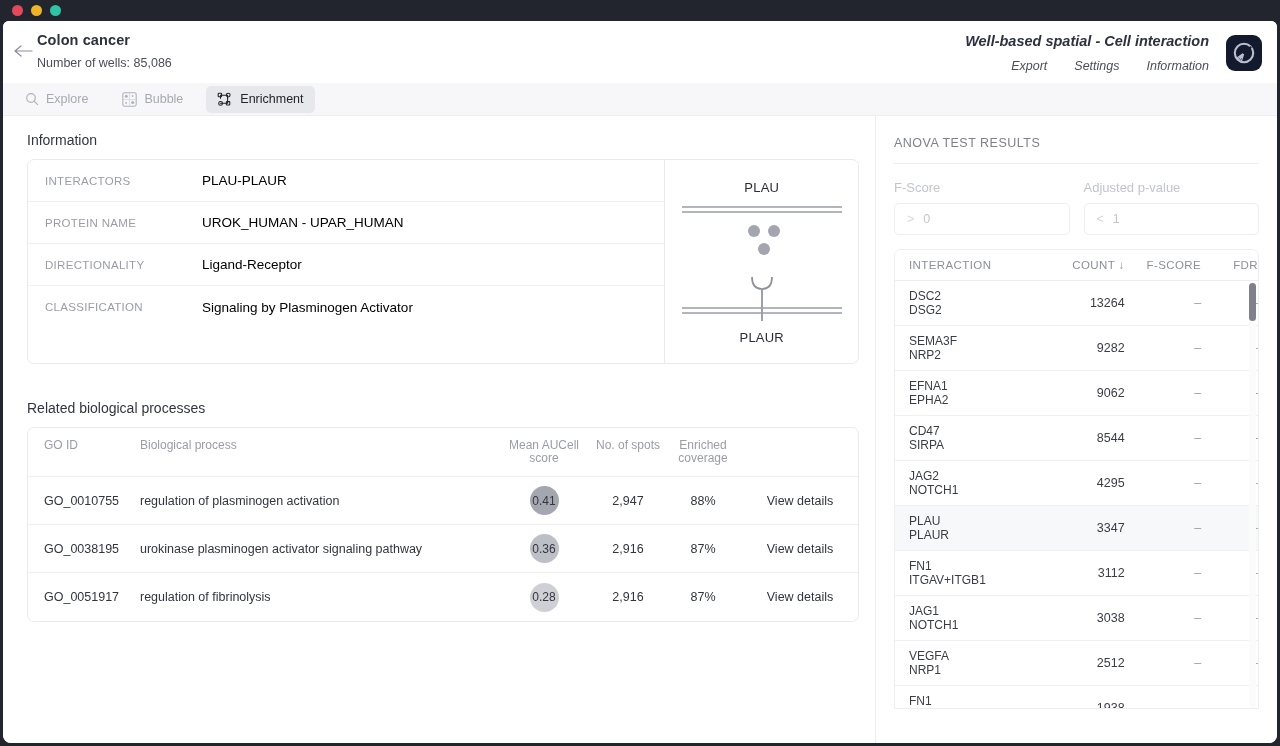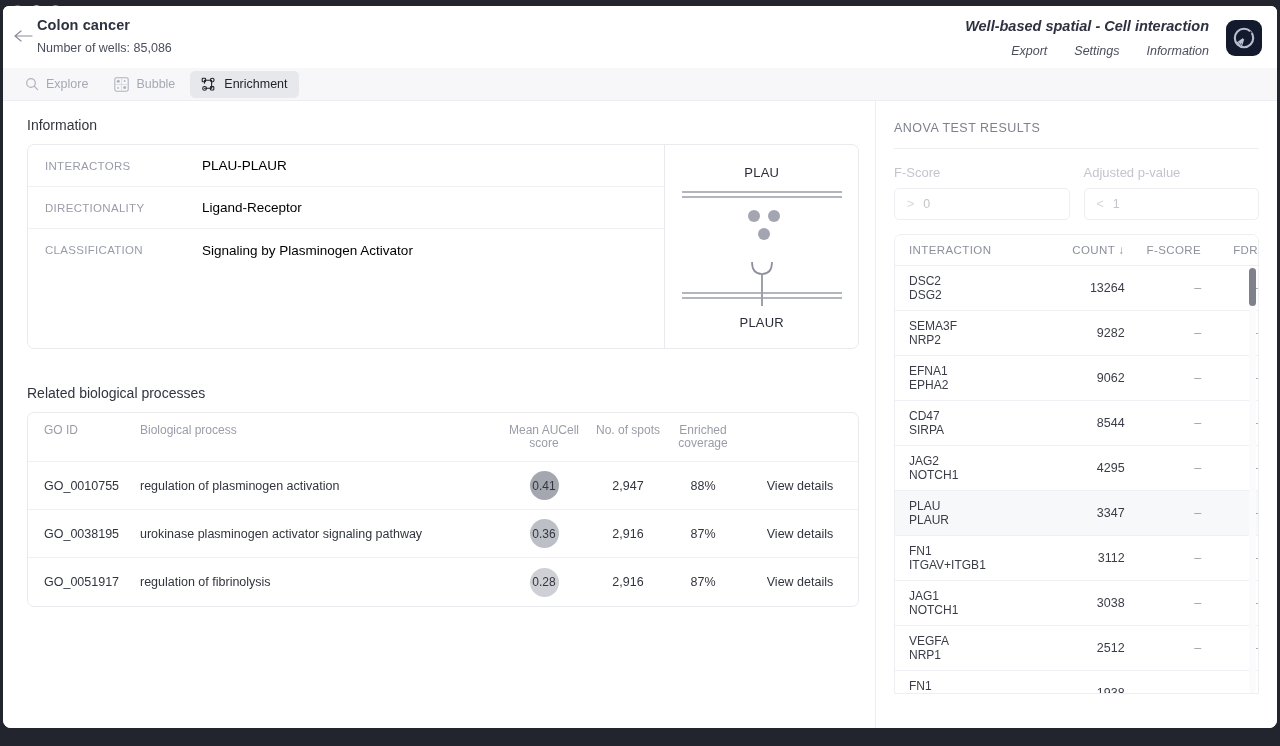--- a/index.html
+++ b/index.html
@@ -25,21 +25,21 @@
     padding-left: 12px;
     gap: 8px;
   }
   .dot { width: 11px; height: 11px; border-radius: 50%; }
   .dot.red { background: #e4495b; }
   .dot.yellow { background: #f0b429; }
   .dot.green { background: #2ec4a6; }
 
   .app {
     position: absolute;
-    left: 3px; top: 6px;
+    left: 3px; top: 21px;
     width: 1274px; height: 722px;
     background: #ffffff;
     border-radius: 6px 6px 8px 8px;
     overflow: hidden;
   }
 
   
   .header {
     height: 62px;
     background: #ffffff;
@@ -97,21 +97,21 @@
     justify-content: center;
   }
 
   
   .tabbar {
     height: 33px;
     background: #f7f7f9;
     display: flex;
     align-items: center;
     padding-left: 11px;
-    gap: 4px;
+    gap: 12px;
     border-bottom: 1px solid #eceef1;
   }
   .tab {
     display: flex;
     align-items: center;
     gap: 7px;
     height: 27px;
     padding: 0 11px;
     border-radius: 5px;
     font-size: 12.5px;
@@ -421,20 +421,24 @@
 
       <div class="left-pane">
 
         <div class="section-title">Information</div>
 
         <div class="info-card">
           <div class="info-rows">
             <div class="info-row">
               <div class="info-label">INTERACTORS</div>
               <div class="info-value">PLAU-PLAUR</div>
+            </div>
+            <div class="info-row">
+              <div class="info-label">PROTEIN NAME</div>
+              <div class="info-value">UROK_HUMAN - UPAR_HUMAN</div>
             </div>
             <div class="info-row">
               <div class="info-label">DIRECTIONALITY</div>
               <div class="info-value">Ligand-Receptor</div>
             </div>
             <div class="info-row">
               <div class="info-label">CLASSIFICATION</div>
               <div class="info-value">Signaling by Plasminogen Activator</div>
             </div>
           </div>

